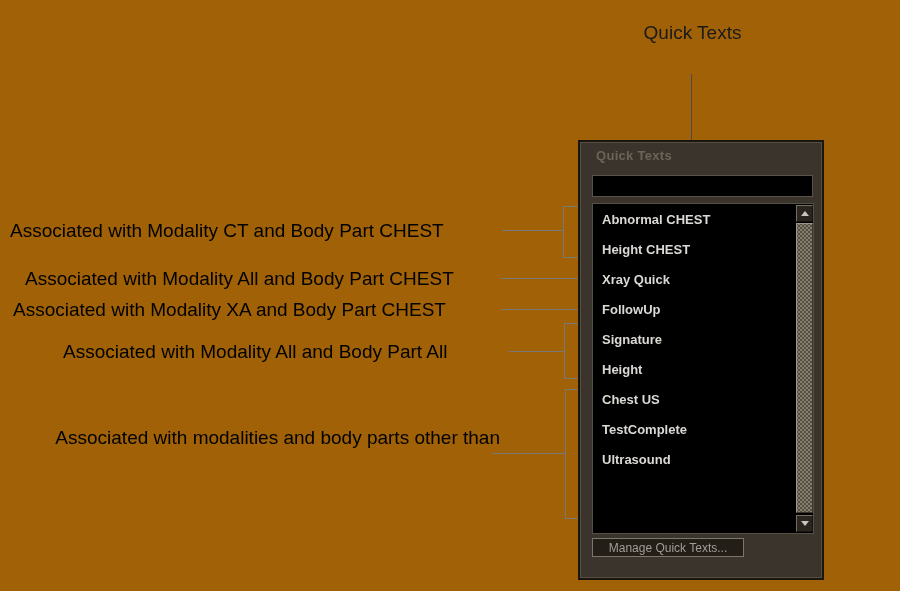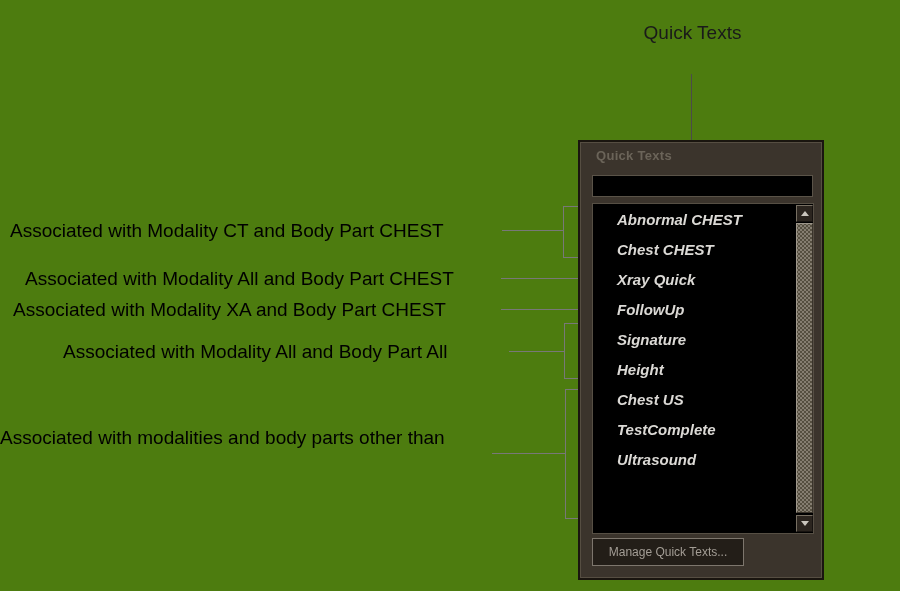--- a/index.html
+++ b/index.html
@@ -1,30 +1,30 @@
 <!DOCTYPE html>
 <html><head>
 <meta charset="utf-8">
 <style>
   * { margin:0; padding:0; box-sizing:border-box; }
   html,body { background:#ffffff; }
   body { font-family:"Liberation Sans", sans-serif; }
-  .stage { position:relative; width:900px; height:591px; background:#4d7c0f; overflow:hidden; }
+  .stage { position:relative; width:900px; height:591px; background:#a16207; overflow:hidden; }
 
   
   .callout { position:absolute; left:600px; top:20px; width:185px; text-align:center;
              font-size:19px; line-height:25px; color:#1a1a1a; }
   .vline { position:absolute; left:691px; top:74px; width:1px; height:66px; background:#4b4b4b; }
 
   .ann { position:absolute; font-size:19px; color:#000; white-space:nowrap; }
   .a1 { left:10px;  top:220px; }
   .a2 { left:25px;  top:268px; }
   .a3 { left:13px;  top:299px; }
   .a4 { left:63px;  top:341px; }
-  .a5 { left:0;     top:426px; width:500px; text-align:left; line-height:23px; white-space:normal; }
+  .a5 { left:0;     top:426px; width:500px; text-align:right; line-height:23px; white-space:normal; }
 
   .cline { position:absolute; background:#787878; }
   .l-feed1 { left:502px; top:230px; width:61px; height:1px; }
   .l-b1v   { left:563px; top:206px; width:1px;  height:52px; }
   .l-b1t   { left:563px; top:206px; width:28px; height:1px; }
   .l-b1b   { left:563px; top:257px; width:28px; height:1px; }
   .l-feed2 { left:501px; top:278px; width:83px; height:1px; }
   .l-feed3 { left:501px; top:309px; width:83px; height:1px; }
   .l-feed4 { left:509px; top:351px; width:56px; height:1px; }
   .l-b2v   { left:564px; top:323px; width:1px;  height:56px; }
@@ -40,40 +40,40 @@
            background:#3b342c; border:2px solid #1a150f;
            box-shadow: inset 0 0 0 1px #564e42; }
   .panel-title { position:absolute; left:16px; top:6px; font-size:13px; font-weight:bold;
                  color:#6b6459; letter-spacing:0.3px; }
   .qt-input { position:absolute; left:12px; top:33px; width:221px; height:22px;
               background:#000; border:1px solid #5a5348; color:#e8e6e2;
               font-family:"Liberation Sans", sans-serif; font-size:13px; padding:0 4px; outline:none; }
   .qt-list { position:absolute; left:12px; top:61px; width:222px; height:331px;
              background:#000; border:1px solid #564f44; }
   .qt-items { position:absolute; left:0; top:1px; right:17px; bottom:0; overflow:hidden; }
-  .qt-item { height:30px; line-height:30px; padding-left:24px; font-size:15px; font-weight:bold;
-             color:#dbd9d5; white-space:nowrap; cursor:default;font-style:italic; }
+  .qt-item { height:30px; line-height:30px; padding-left:9px; font-size:13px; font-weight:bold;
+             color:#dbd9d5; white-space:nowrap; cursor:default; }
 
   .sbar { position:absolute; top:0; right:0; bottom:0; width:17px; }
   .sb-btn { position:absolute; left:0; width:17px; height:17px; background:#2b251f;
             border:1px solid; border-color:#776f62 #171310 #171310 #776f62;
             display:flex; align-items:center; justify-content:center; }
   .sb-up { top:1px; } .sb-down { bottom:1px; }
   .tri-up { width:0; height:0; border-left:4px solid transparent; border-right:4px solid transparent;
             border-bottom:5px solid #cac6be; }
   .tri-down { width:0; height:0; border-left:4px solid transparent; border-right:4px solid transparent;
               border-top:5px solid #cac6be; }
   .sb-thumb { position:absolute; left:0; top:19px; width:17px; height:290px;
               background-color:#857e71;
               background-image: radial-gradient(#554f40 1px, transparent 1.3px),
                                 radial-gradient(#554f40 1px, transparent 1.3px);
               background-size:4px 4px; background-position:0 0, 2px 2px;
               border:1px solid; border-color:#9d968a #3a342b #3a342b #9d968a; }
 
-  .manage-btn { position:absolute; left:12px; top:396px; width:152px; height:28px;
+  .manage-btn { position:absolute; left:12px; top:396px; width:152px; height:19px;
                 background:#231e18; border:1px solid #7d766d; color:#a39d95;
                 font-family:"Liberation Sans", sans-serif; font-size:12px; cursor:default; }
 </style>
 </head>
 <body>
 
 <div class="stage">
 
   <div class="callout">
     <div>Quick Texts</div>
@@ -102,21 +102,21 @@
   <div class="cline l-b3v"></div>
   <div class="cline l-b3t"></div>
   <div class="cline l-b3b"></div>
 
   <div class="panel">
     <div class="panel-title">Quick Texts</div>
     <input class="qt-input" type="text" value="" style="">
     <div class="qt-list">
       <div class="qt-items">
           <div class="qt-item">Abnormal CHEST</div>
-          <div class="qt-item">Chest CHEST</div>
+          <div class="qt-item">Height CHEST</div>
           <div class="qt-item">Xray Quick</div>
           <div class="qt-item">FollowUp</div>
           <div class="qt-item">Signature</div>
           <div class="qt-item">Height</div>
           <div class="qt-item">Chest US</div>
           <div class="qt-item">TestComplete</div>
           <div class="qt-item">Ultrasound</div>
         </div>
       <div class="sbar">
         <div class="sb-btn sb-up">

